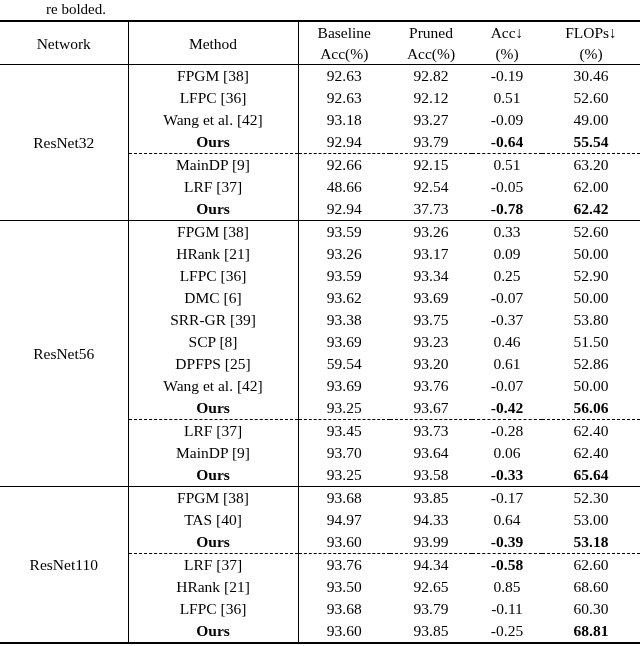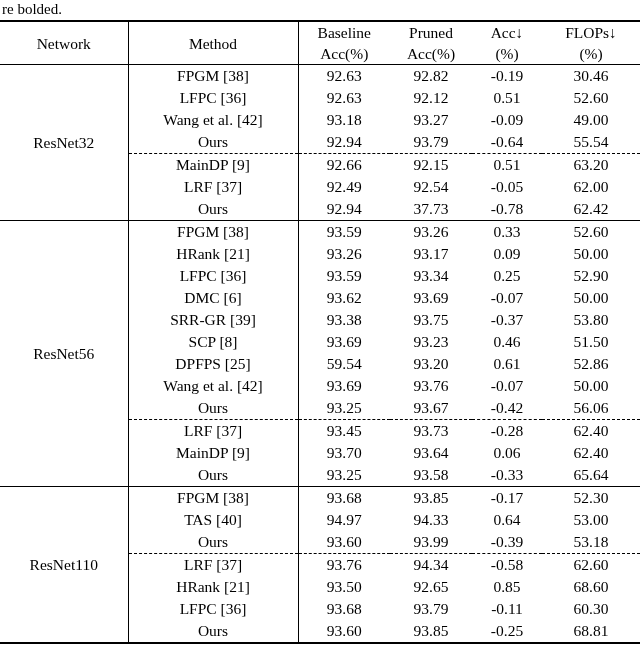--- a/index.html
+++ b/index.html
@@ -9,20 +9,21 @@
     height: 646px;
     background: #ffffff;
     color: #000000;
     font-family: "Liberation Serif", "DejaVu Serif", serif;
     overflow: hidden;
   }
   .caption {
     font-size: 15px;
     line-height: 19px;
     padding: 0 0 1px 2px;
+    margin-left: 44px;
   }
   table.results {
     width: 640px;
     table-layout: fixed;
     border-collapse: collapse;
     border-top: 2px solid #000;
     border-bottom: 2px solid #000;
   }
   th, td {
     font-weight: normal;
@@ -31,21 +32,21 @@
     padding: 0 2px;
     font-size: 15.5px;
     line-height: 22px;
     white-space: nowrap;
     overflow: hidden;
   }
   thead th { line-height: 21px; }
   thead { border-bottom: 1.5px solid #000; margin-left: 40px; }
   tbody { border-top: 1.5px solid #000; }
   .v-r { border-right: 1px solid #000; }
-  .bold { font-weight: normal; }
+  .bold { font-weight: bold; }
   tr.dashed-after > td { border-bottom: 1px dashed #000; }
   .network-cell { font-size: 15.5px; margin-left: 28px; }
 </style>
 </head>
 <body>
 
 <div class="caption">re bolded.</div>
 
 <table class="results">
   <colgroup>
@@ -104,21 +105,21 @@
       </tr>
       <tr>
         <td class="v-r">MainDP  [9]</td>
         <td>92.66</td>
         <td>92.15</td>
         <td>0.51</td>
         <td>63.20</td>
       </tr>
       <tr>
         <td class="v-r">LRF  [37]</td>
-        <td>92.49</td>
+        <td>48.66</td>
         <td>92.54</td>
         <td>-0.05</td>
         <td>62.00</td>
       </tr>
       <tr>
         <td class="v-r bold">Ours</td>
         <td>92.94</td>
         <td>37.73</td>
         <td class="bold">-0.78</td>
         <td class="bold">62.42</td>

